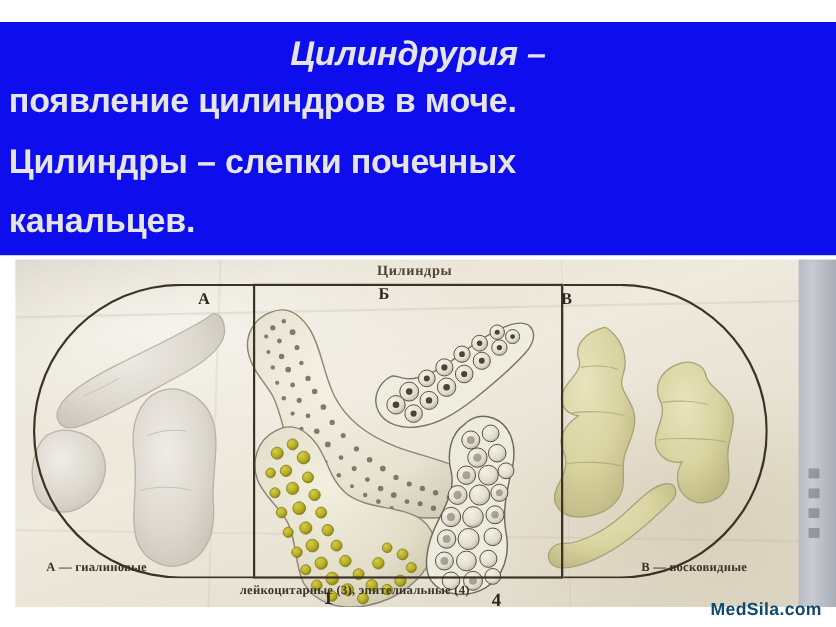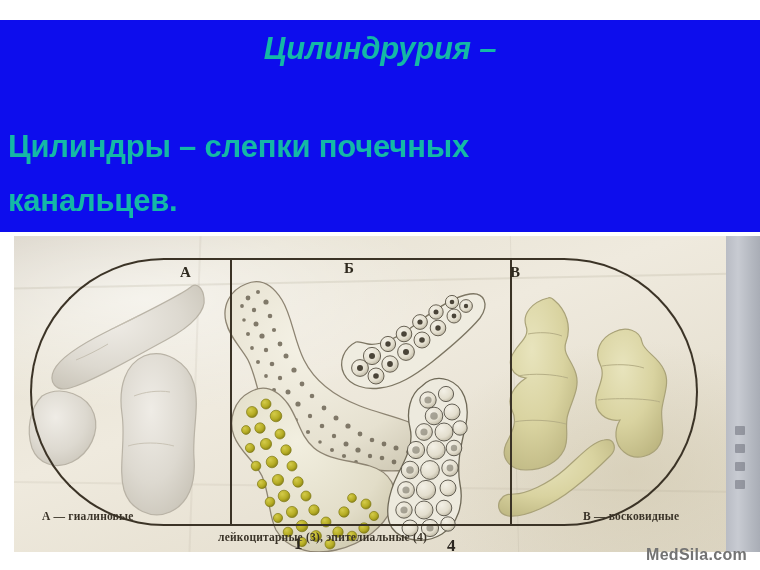--- a/index.html
+++ b/index.html
@@ -15,21 +15,21 @@
     position:absolute;left:0;top:0;width:760px;height:570px;
     background:#ffffff;overflow:hidden;
   }
 
   
   .banner{
     position:absolute;left:0;top:20px;width:760px;height:212px;
     background:#0d0ded;
   }
   .banner .ttl-line{
-    color:#14b8a6;
+    color:#e5e5e5;
     font-family:"Liberation Sans", sans-serif;
     font-weight:bold;
     font-size:31px;
     line-height:38px;
     letter-spacing:-0.2px;
     white-space:nowrap;
   }
   .ttl1{
     position:absolute;left:0;top:10px;width:760px;
     text-align:center;
@@ -126,46 +126,48 @@
   }
   .cap-a{left:42px;top:510px;}
   .cap-b1{left:218px;top:510px;}
   .cap-b2{left:218px;top:531px;}
   .cap-v{left:583px;top:510px;}
 
   
   .watermark{
     position:absolute;left:646px;top:546px;
     font-family:"Liberation Sans", sans-serif;
-    font-weight:bold;font-size:16px;color:#737373;
+    font-weight:bold;font-size:16px;color:#0c4a6e;
     letter-spacing:0.3px;white-space:nowrap;
   }
 
   svg{display:block;}
 </style>
 </head>
 <body>
 
 <div id="slide">
 
   <div class="banner">
     <div class="ttl-line ttl1">Цилиндрурия –</div>
+    <div class="ttl-line ttl2">появление цилиндров в моче.</div>
     <div class="ttl-line ttl4">канальцев.</div>
     <div class="ttl-line ttl3">Цилиндры – слепки почечных</div>
   </div>
 
   <div class="leftstrip"></div>
 
   <div class="photo">
 
     <div class="crease c1"></div>
     <div class="crease c2"></div>
     <div class="crease c3"></div>
     <div class="crease c4"></div>
 
+    <div class="fig-title">Цилиндры</div>
 
     <svg width="726" height="316" viewBox="0 0 726 316" style="position:absolute;left:0;top:0;">
       <defs>
         <radialGradient id="hy" cx="40%" cy="35%" r="75%">
           <stop offset="0%" stop-color="#efece6"></stop>
           <stop offset="60%" stop-color="#ddd9d0"></stop>
           <stop offset="100%" stop-color="#c9c4b8"></stop>
         </radialGradient>
         <radialGradient id="wx" cx="38%" cy="30%" r="80%">
           <stop offset="0%" stop-color="#e8e4bd"></stop>

